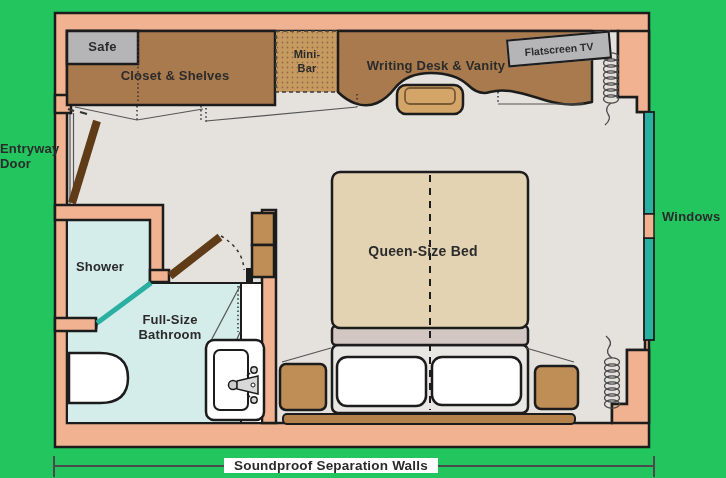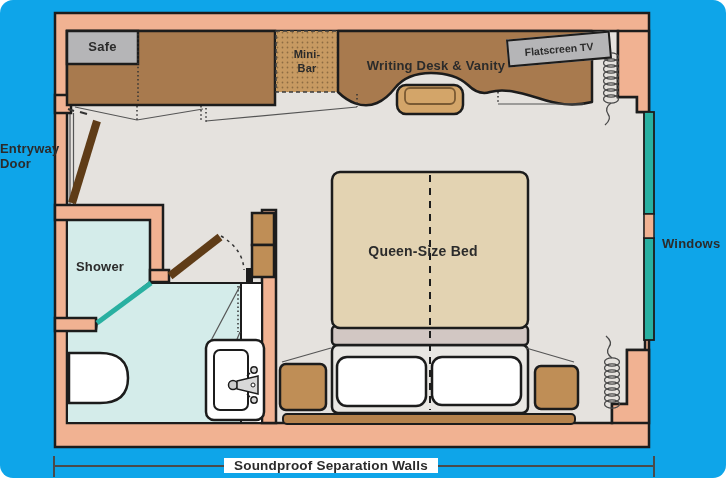--- a/index.html
+++ b/index.html
@@ -3,22 +3,22 @@
 <meta charset="utf-8">
 <style>
   :root{
     --wall:#f1b292; --line:#1c1c1c; --floor:#e5e2de; --wood:#a87a4e;
     --woodlight:#c79a62; --tan:#d3a569; --bed:#e3d3b2; --bedband:#d2c7c3;
     --platform:#e9e7e3; --stand:#bf8e56; --headboard:#b5824c; --bath:#d4ecea;
     --teal:#29b0a1; --gray:#b5b5b7; --door:#5f3c17; --ink:#2b2b2b;
     --thin:#555555; --fixture:#ffffff;
   }
   html,body{margin:0;padding:0;background:#ffffff;}
-  #stage{position:relative;width:726px;height:478px;background:#0ea5e9;overflow:hidden;
-         font-family:"Liberation Sans",sans-serif;border-radius:13px;}
+  #stage{position:relative;width:726px;height:478px;background:#22c55e;overflow:hidden;
+         font-family:"Liberation Sans",sans-serif;}
   #plan{position:absolute;left:0;top:0;}
   .lbl{position:absolute;font-weight:bold;font-size:13px;line-height:15px;color:var(--ink);
        letter-spacing:.2px;text-align:center;white-space:nowrap;}
   .lbl .ln{display:block;}
   
   .w    {fill:var(--wall);  stroke:var(--line); stroke-width:2.5;}
   .flo  {fill:var(--floor); stroke:var(--line); stroke-width:2.5;}
   .wood {fill:var(--wood);  stroke:var(--line); stroke-width:2.5;}
   .tan  {fill:var(--tan);   stroke:var(--line); stroke-width:2.5;}
   .grayf{fill:var(--gray);  stroke:var(--line); stroke-width:2.5;}
@@ -158,29 +158,34 @@
     <path d="M68,109 l6,2 M80,112 l7,2" stroke="#333" stroke-width="2.2" fill="none"></path>
 
     <g>
       <line class="dim" x1="54" y1="466" x2="654" y2="466"></line>
       <line class="dim" x1="54" y1="456" x2="54" y2="477"></line>
       <line class="dim" x1="654" y1="456" x2="654" y2="477"></line>
     </g>
   </svg>
 
   <div class="lbl" style="left:67px;top:39px;width:71px;">Safe</div>
+  <div class="lbl" style="left:100px;top:68px;width:150px;">Closet &amp; Shelves</div>
   <div class="lbl" style="left:277px;top:47px;width:60px;font-size:11px;line-height:14px;">
     <span class="ln">Mini-</span>
     <span class="ln">Bar</span>
   </div>
   <div class="lbl" style="left:346px;top:58px;width:180px;">Writing Desk &amp; Vanity</div>
   <div id="tv-box">
     <span>Flatscreen TV</span>
   </div>
   <div class="lbl" style="left:0px;top:141px;width:66px;text-align:left;">
     <span class="ln">Entryway</span>
     <span class="ln">Door</span>
   </div>
   <div class="lbl" style="left:60px;top:259px;width:80px;">Shower</div>
+  <div class="lbl" style="left:110px;top:312px;width:120px;">
+    <span class="ln">Full-Size</span>
+    <span class="ln">Bathroom</span>
+  </div>
   <div class="lbl" style="left:343px;top:244px;width:160px;font-size:14px;">Queen-Size Bed</div>
-  <div class="lbl" style="left:662px;top:236px;text-align:center;">Windows</div>
+  <div class="lbl" style="left:662px;top:209px;text-align:center;">Windows</div>
   <div class="lbl" id="soundproof-lbl" style="left:224px;top:458px;font-size:13.5px;">Soundproof Separation Walls</div>
 </div>
 
 </body></html>

